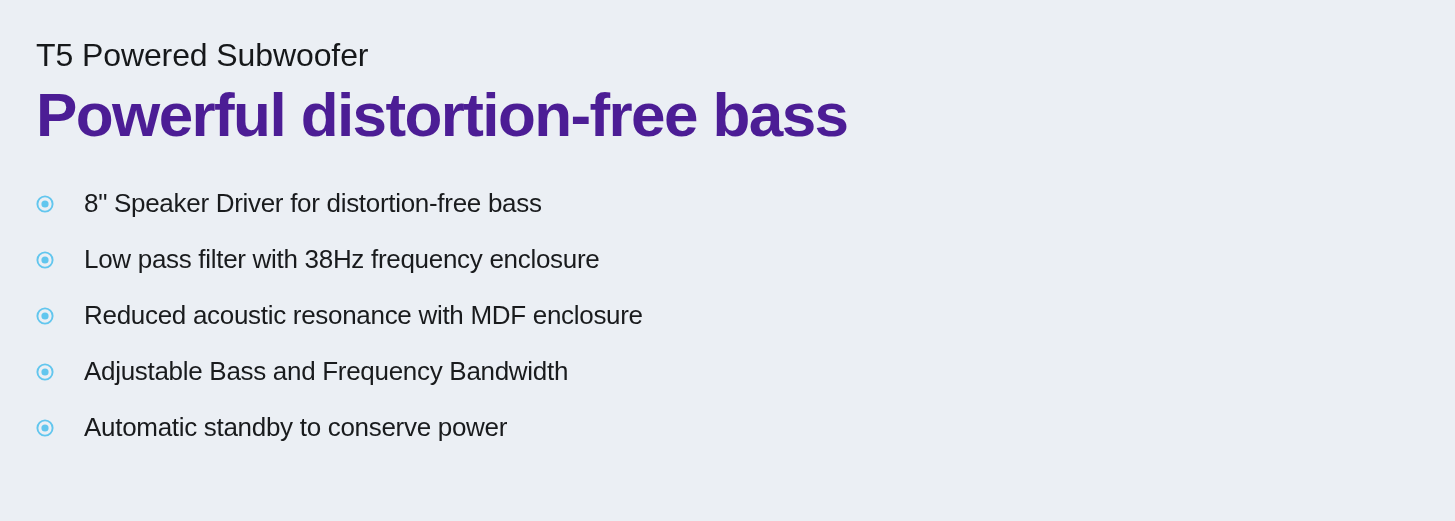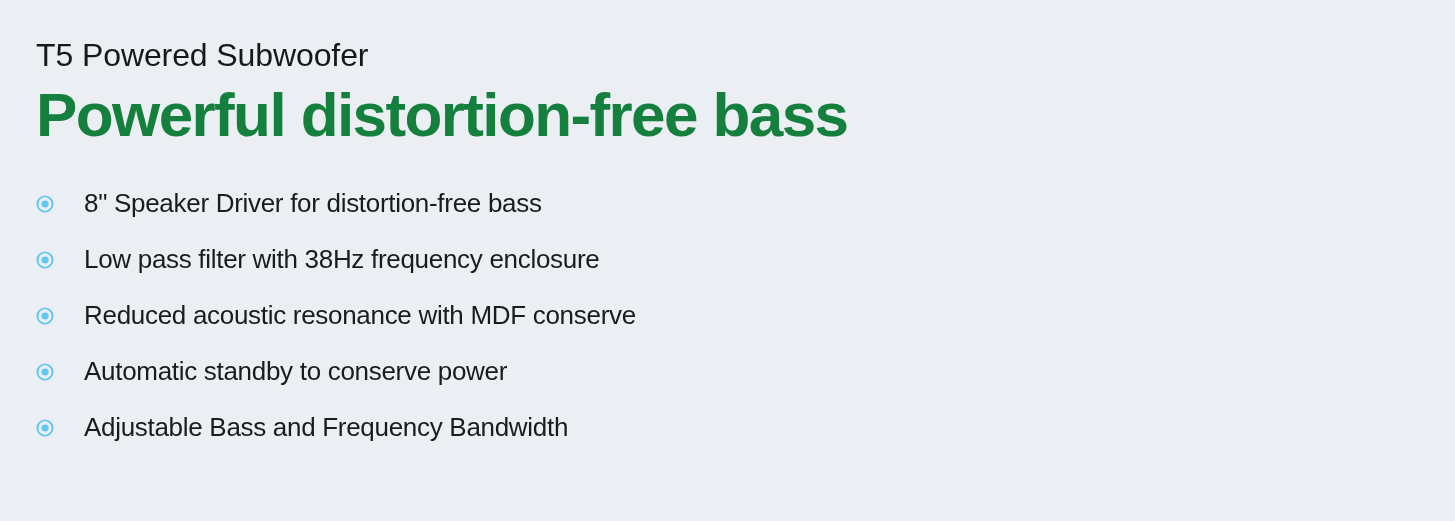--- a/index.html
+++ b/index.html
@@ -33,21 +33,21 @@
     letter-spacing: -0.1px;
     margin: 0 0 6px 0;
     white-space: nowrap;
   }
 
   .headline {
     font-family: "Liberation Sans", sans-serif;
     font-size: 62px;
     font-weight: 700;
     line-height: 1.12;
-    color: #15803d;
+    color: #4c1d95;
     letter-spacing: -1.6px;
     margin: 0 0 26px 0;
     white-space: nowrap;
   }
 
   .feature-list {
     list-style: none;
     margin: 0;
     padding: 0;
   }
@@ -107,37 +107,37 @@
       <span class="feature-text">Low pass filter with 38Hz frequency enclosure</span>
     </li>
 
     <li class="feature-item">
       <span class="feature-bullet">
         <svg width="18" height="18" viewBox="0 0 18 18" aria-hidden="true">
           <circle cx="9" cy="9" r="7.6" fill="none" stroke="#62C6EE" stroke-width="1.9"></circle>
           <circle cx="9" cy="9" r="3.6" fill="#62C6EE"></circle>
         </svg>
       </span>
-      <span class="feature-text">Reduced acoustic resonance with MDF conserve</span>
+      <span class="feature-text">Reduced acoustic resonance with MDF enclosure</span>
+    </li>
+
+    <li class="feature-item">
+      <span class="feature-bullet">
+        <svg width="18" height="18" viewBox="0 0 18 18" aria-hidden="true">
+          <circle cx="9" cy="9" r="7.6" fill="none" stroke="#62C6EE" stroke-width="1.9"></circle>
+          <circle cx="9" cy="9" r="3.6" fill="#62C6EE"></circle>
+        </svg>
+      </span>
+      <span class="feature-text">Adjustable Bass and Frequency Bandwidth</span>
     </li>
 
     <li class="feature-item">
       <span class="feature-bullet">
         <svg width="18" height="18" viewBox="0 0 18 18" aria-hidden="true">
           <circle cx="9" cy="9" r="7.6" fill="none" stroke="#62C6EE" stroke-width="1.9"></circle>
           <circle cx="9" cy="9" r="3.6" fill="#62C6EE"></circle>
         </svg>
       </span>
       <span class="feature-text">Automatic standby to conserve power</span>
     </li>
 
-    <li class="feature-item">
-      <span class="feature-bullet">
-        <svg width="18" height="18" viewBox="0 0 18 18" aria-hidden="true">
-          <circle cx="9" cy="9" r="7.6" fill="none" stroke="#62C6EE" stroke-width="1.9"></circle>
-          <circle cx="9" cy="9" r="3.6" fill="#62C6EE"></circle>
-        </svg>
-      </span>
-      <span class="feature-text">Adjustable Bass and Frequency Bandwidth</span>
-    </li>
-
   </ul>
 </div>
 
 </body></html>

